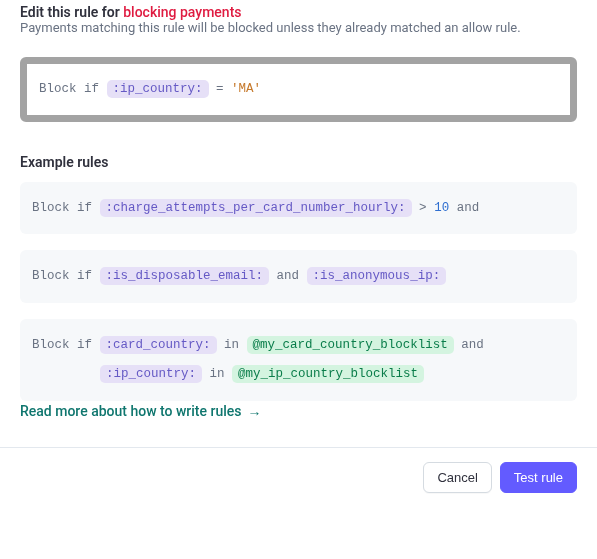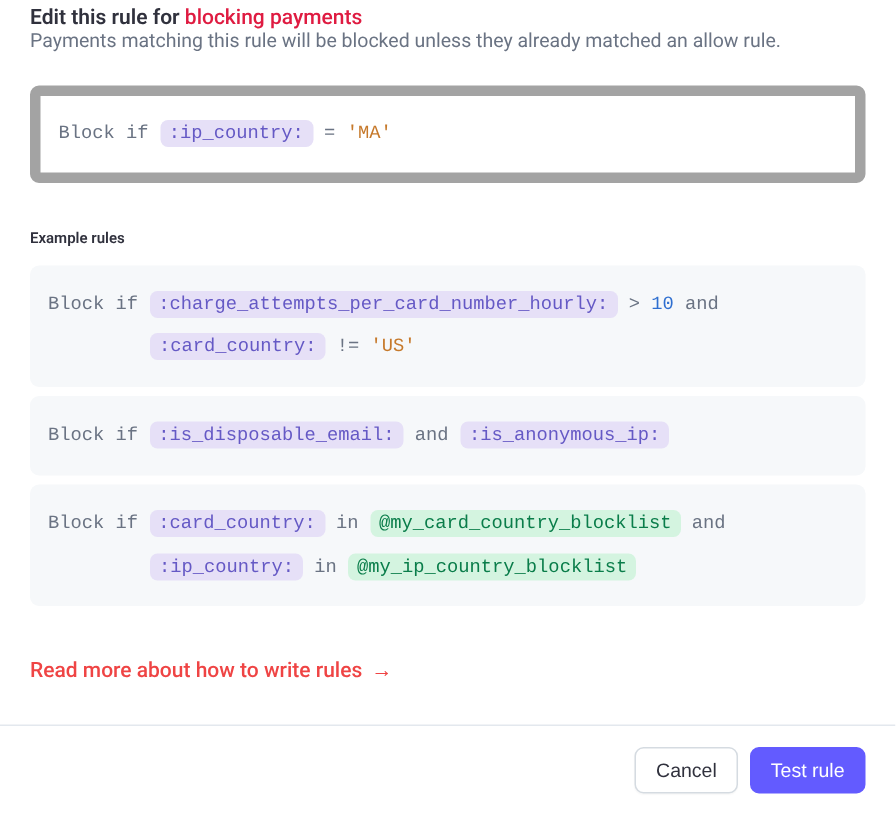--- a/index.html
+++ b/index.html
@@ -34,29 +34,29 @@
       border-radius: 6px;
       padding: 14px 12px;
       font-family: "SFMono-Regular", Consolas, "Liberation Mono", Menlo, monospace;
       font-size: 12.5px;
       color: #6a7383;
       background: #fff;
       line-height: 1.8;
     }
     .section-title {
       font-weight: 600;
-      font-size: 10px;
+      font-size: 14px;
       color: #30313d;
       margin-top: 32px;
       margin-bottom: 12px;
     }
     .example-list {
       display: flex;
       flex-direction: column;
-      gap: 6px;
+      gap: 16px;
     }
     .example-rule {
       background: #f6f8fa;
       border-radius: 6px;
       padding: 12px 12px;
       font-family: "SFMono-Regular", Consolas, "Liberation Mono", Menlo, monospace;
       font-size: 12.5px;
       color: #6a7383;
       line-height: 2.3;
     }
@@ -68,24 +68,24 @@
     .pill-var { background: #e6e0f7; color: #6559c5; }
     .pill-list { background: #d4f4e0; color: #0a7d4a; }
     .op { color: #6a7383; }
     .str { color: #c6792b; }
     .num { color: #2f6fd0; }
     .kw { color: #6a7383; }
     .read-more {
       display: inline-flex;
       align-items: center;
       gap: 6px;
-      color: #ef4444;
+      color: #0f766e;
       font-size: 14px;
       font-weight: 500;
-      margin-top: 34px;
+      margin-top: 2px;
       cursor: pointer;
       text-decoration: none;
     }
     .read-more-arrow { font-size: 14px; }
     .footer {
       border-top: 1px solid #e3e8ee;
       margin-top: 28px;
       padding: 14px 20px;
       display: flex;
       justify-content: flex-end;
@@ -134,25 +134,20 @@
   <div class="section-title">Example rules</div>
 
   <div class="example-list">
 
     <div class="example-rule">
       <span class="kw">Block if</span>
       <span class="pill pill-var">:charge_attempts_per_card_number_hourly:</span>
       <span class="op">&gt;</span>
       <span class="num">10</span>
       <span class="kw">and</span><br>
-      <span class="indent">
-        <span class="pill pill-var">:card_country:</span>
-        <span class="op">!=</span>
-        <span class="str">'US'</span>
-      </span>
     </div>
 
 
     <div class="example-rule">
       <span class="kw">Block if</span>
       <span class="pill pill-var">:is_disposable_email:</span>
       <span class="kw">and</span>
       <span class="pill pill-var">:is_anonymous_ip:</span>
     </div>
 

